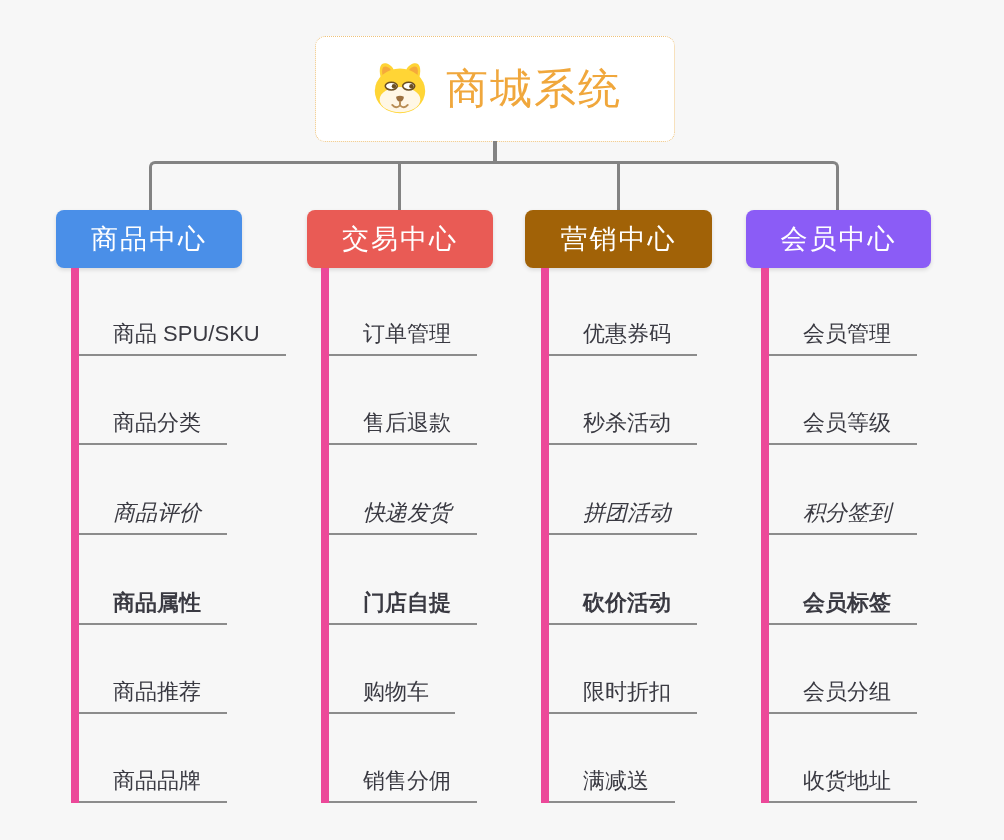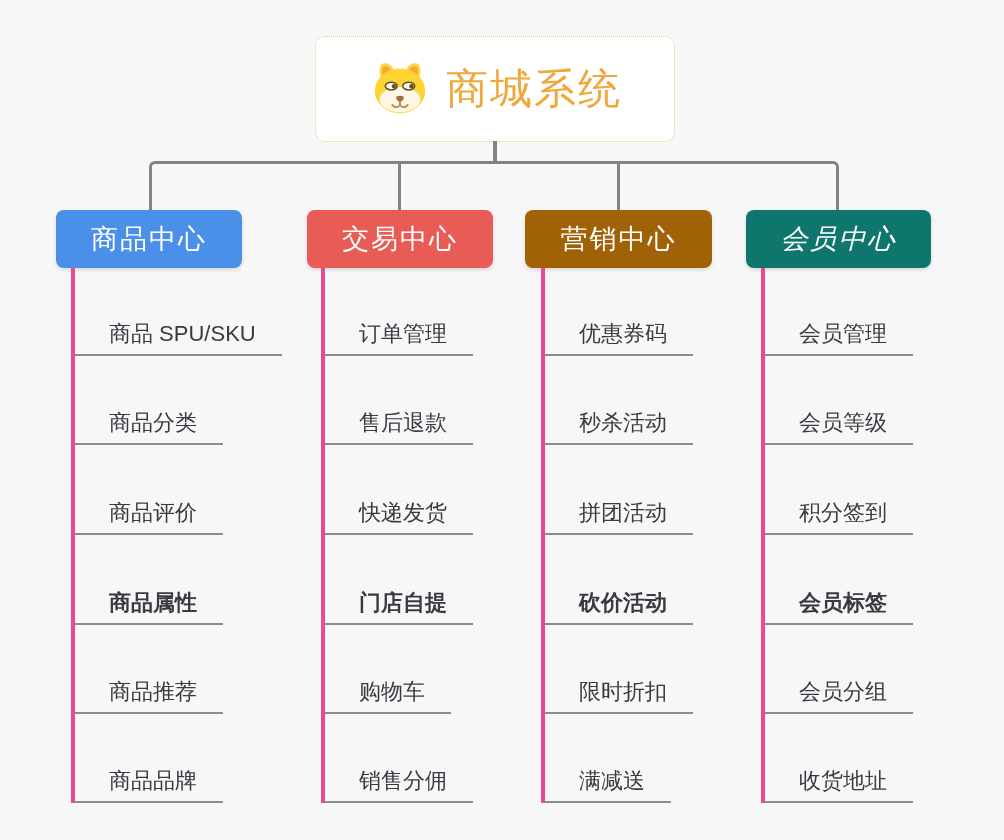--- a/index.html
+++ b/index.html
@@ -52,34 +52,34 @@
     box-shadow:0 2px 4px rgba(0,0,0,.12);
     box-sizing:border-box;
   }
   .b0{left:56px;width:186px;}
   .b1{left:307px;width:186px;}
   .b2{left:525px;width:187px;}
   .b3{left:746px;width:185px;}
   
   .column{
     position:absolute;top:268px;height:535px;
-    border-left:4px solid #ec4899;
+    border-left:8px solid #ec4899;
   }
   .c0{left:71px;} .c1{left:321px;} .c2{left:541px;} .c3{left:761px;}
   .leaf{
     position:absolute;left:0;
     height:36px;
     display:flex;align-items:flex-end;
     padding:0 26px 0 34px;
     border-bottom:2px solid #8c8c8c;
     font-size:22px;color:#3a3a42;
     white-space:nowrap;
   }
   .leaf span{padding-bottom:5px;}
-  .l0{top:50px;} .l1{top:139px;} .l2{top:229px;}
+  .l0{top:50px;} .l1{top:139px;} .l2{top:229px;font-style:italic;}
   .l3{top:319px;font-weight:bold;} .l4{top:408px;} .l5{top:497px;}
 </style>
 </head>
 <body>
 
 <div class="canvas">
 
   <div class="root-node">
     <span>
       <svg width="64" height="56" viewBox="0 0 66 56" aria-hidden="true">
@@ -102,21 +102,21 @@
 
   <div class="line stem"></div>
   <div class="corner corner-left"></div>
   <div class="corner corner-right"></div>
   <div class="line drop-a"></div>
   <div class="line drop-b"></div>
 
   <div class="branch-node b0" style="background: rgb(74, 143, 232);">商品中心</div>
   <div class="branch-node b1" style="background: rgb(233, 91, 85);">交易中心</div>
   <div class="branch-node b2" style="background: #a16207;">营销中心</div>
-  <div class="branch-node b3" style="background: #0f766e; font-style: italic;">会员中心</div>
+  <div class="branch-node b3" style="background: #8b5cf6;">会员中心</div>
 
   <div class="column c0">
     <div class="leaf l0">
         <span>商品 SPU/SKU</span>
       </div>
     <div class="leaf l1">
         <span>商品分类</span>
       </div>
     <div class="leaf l2">
         <span>商品评价</span>

